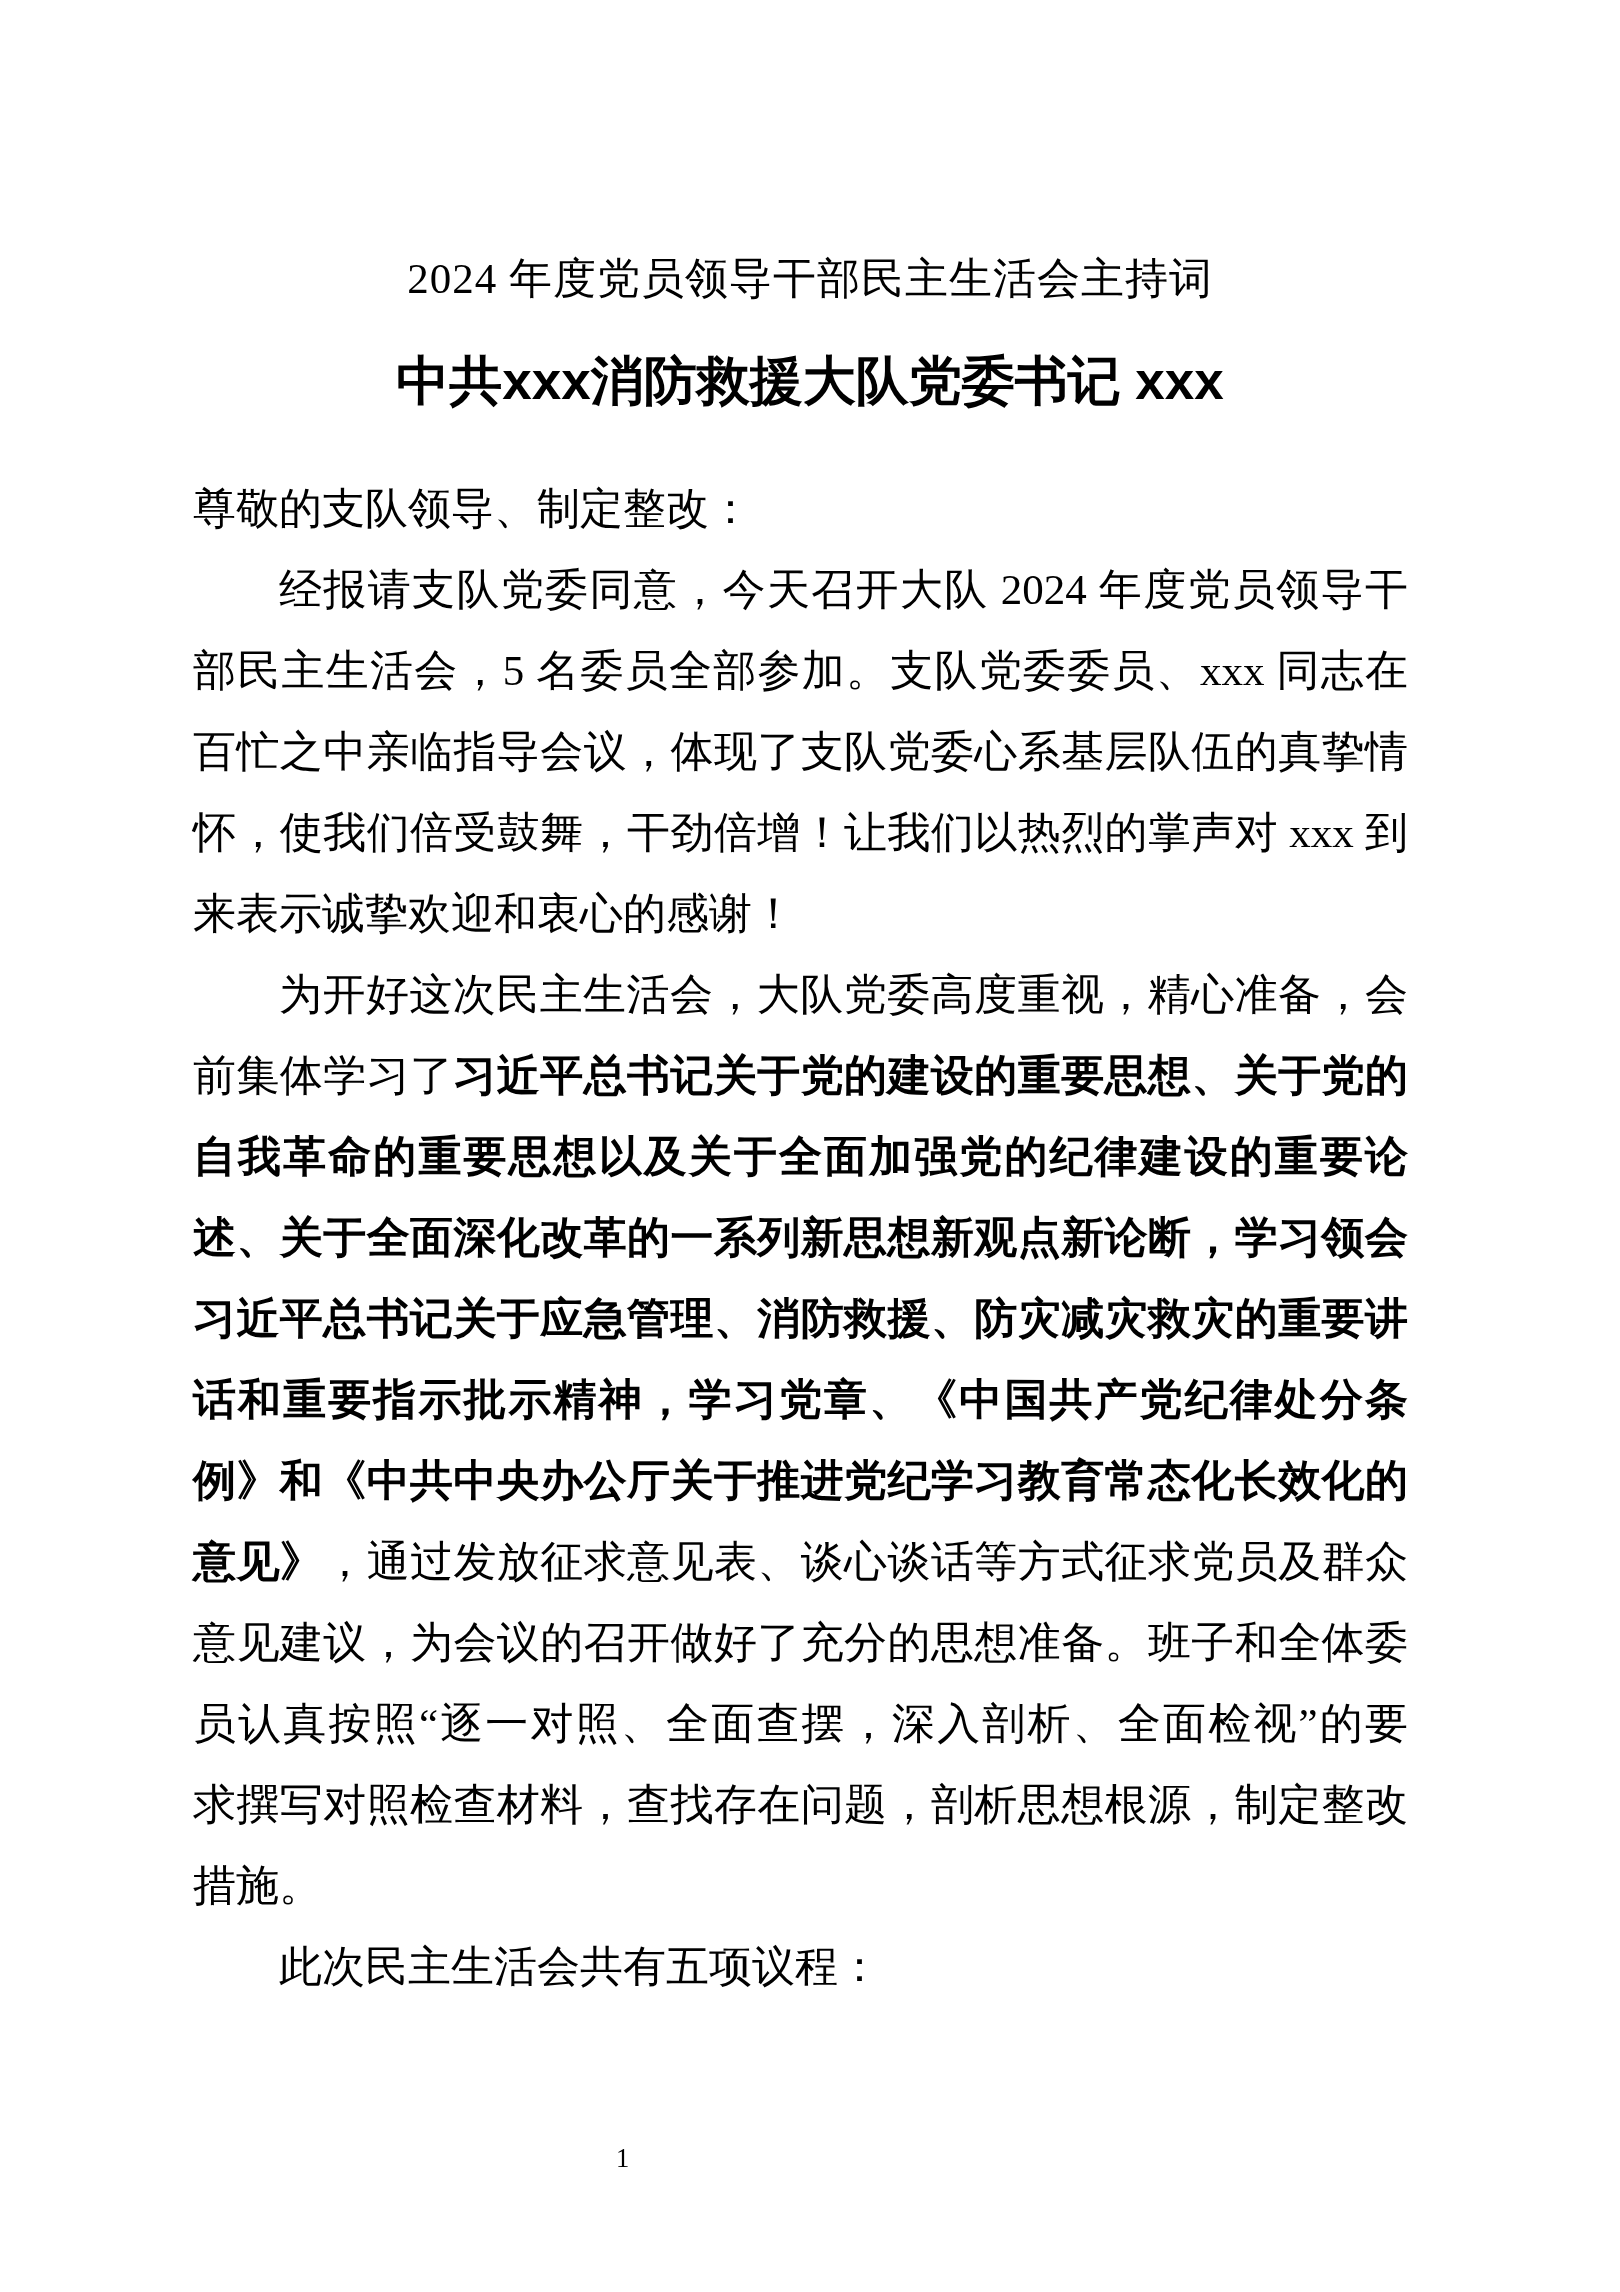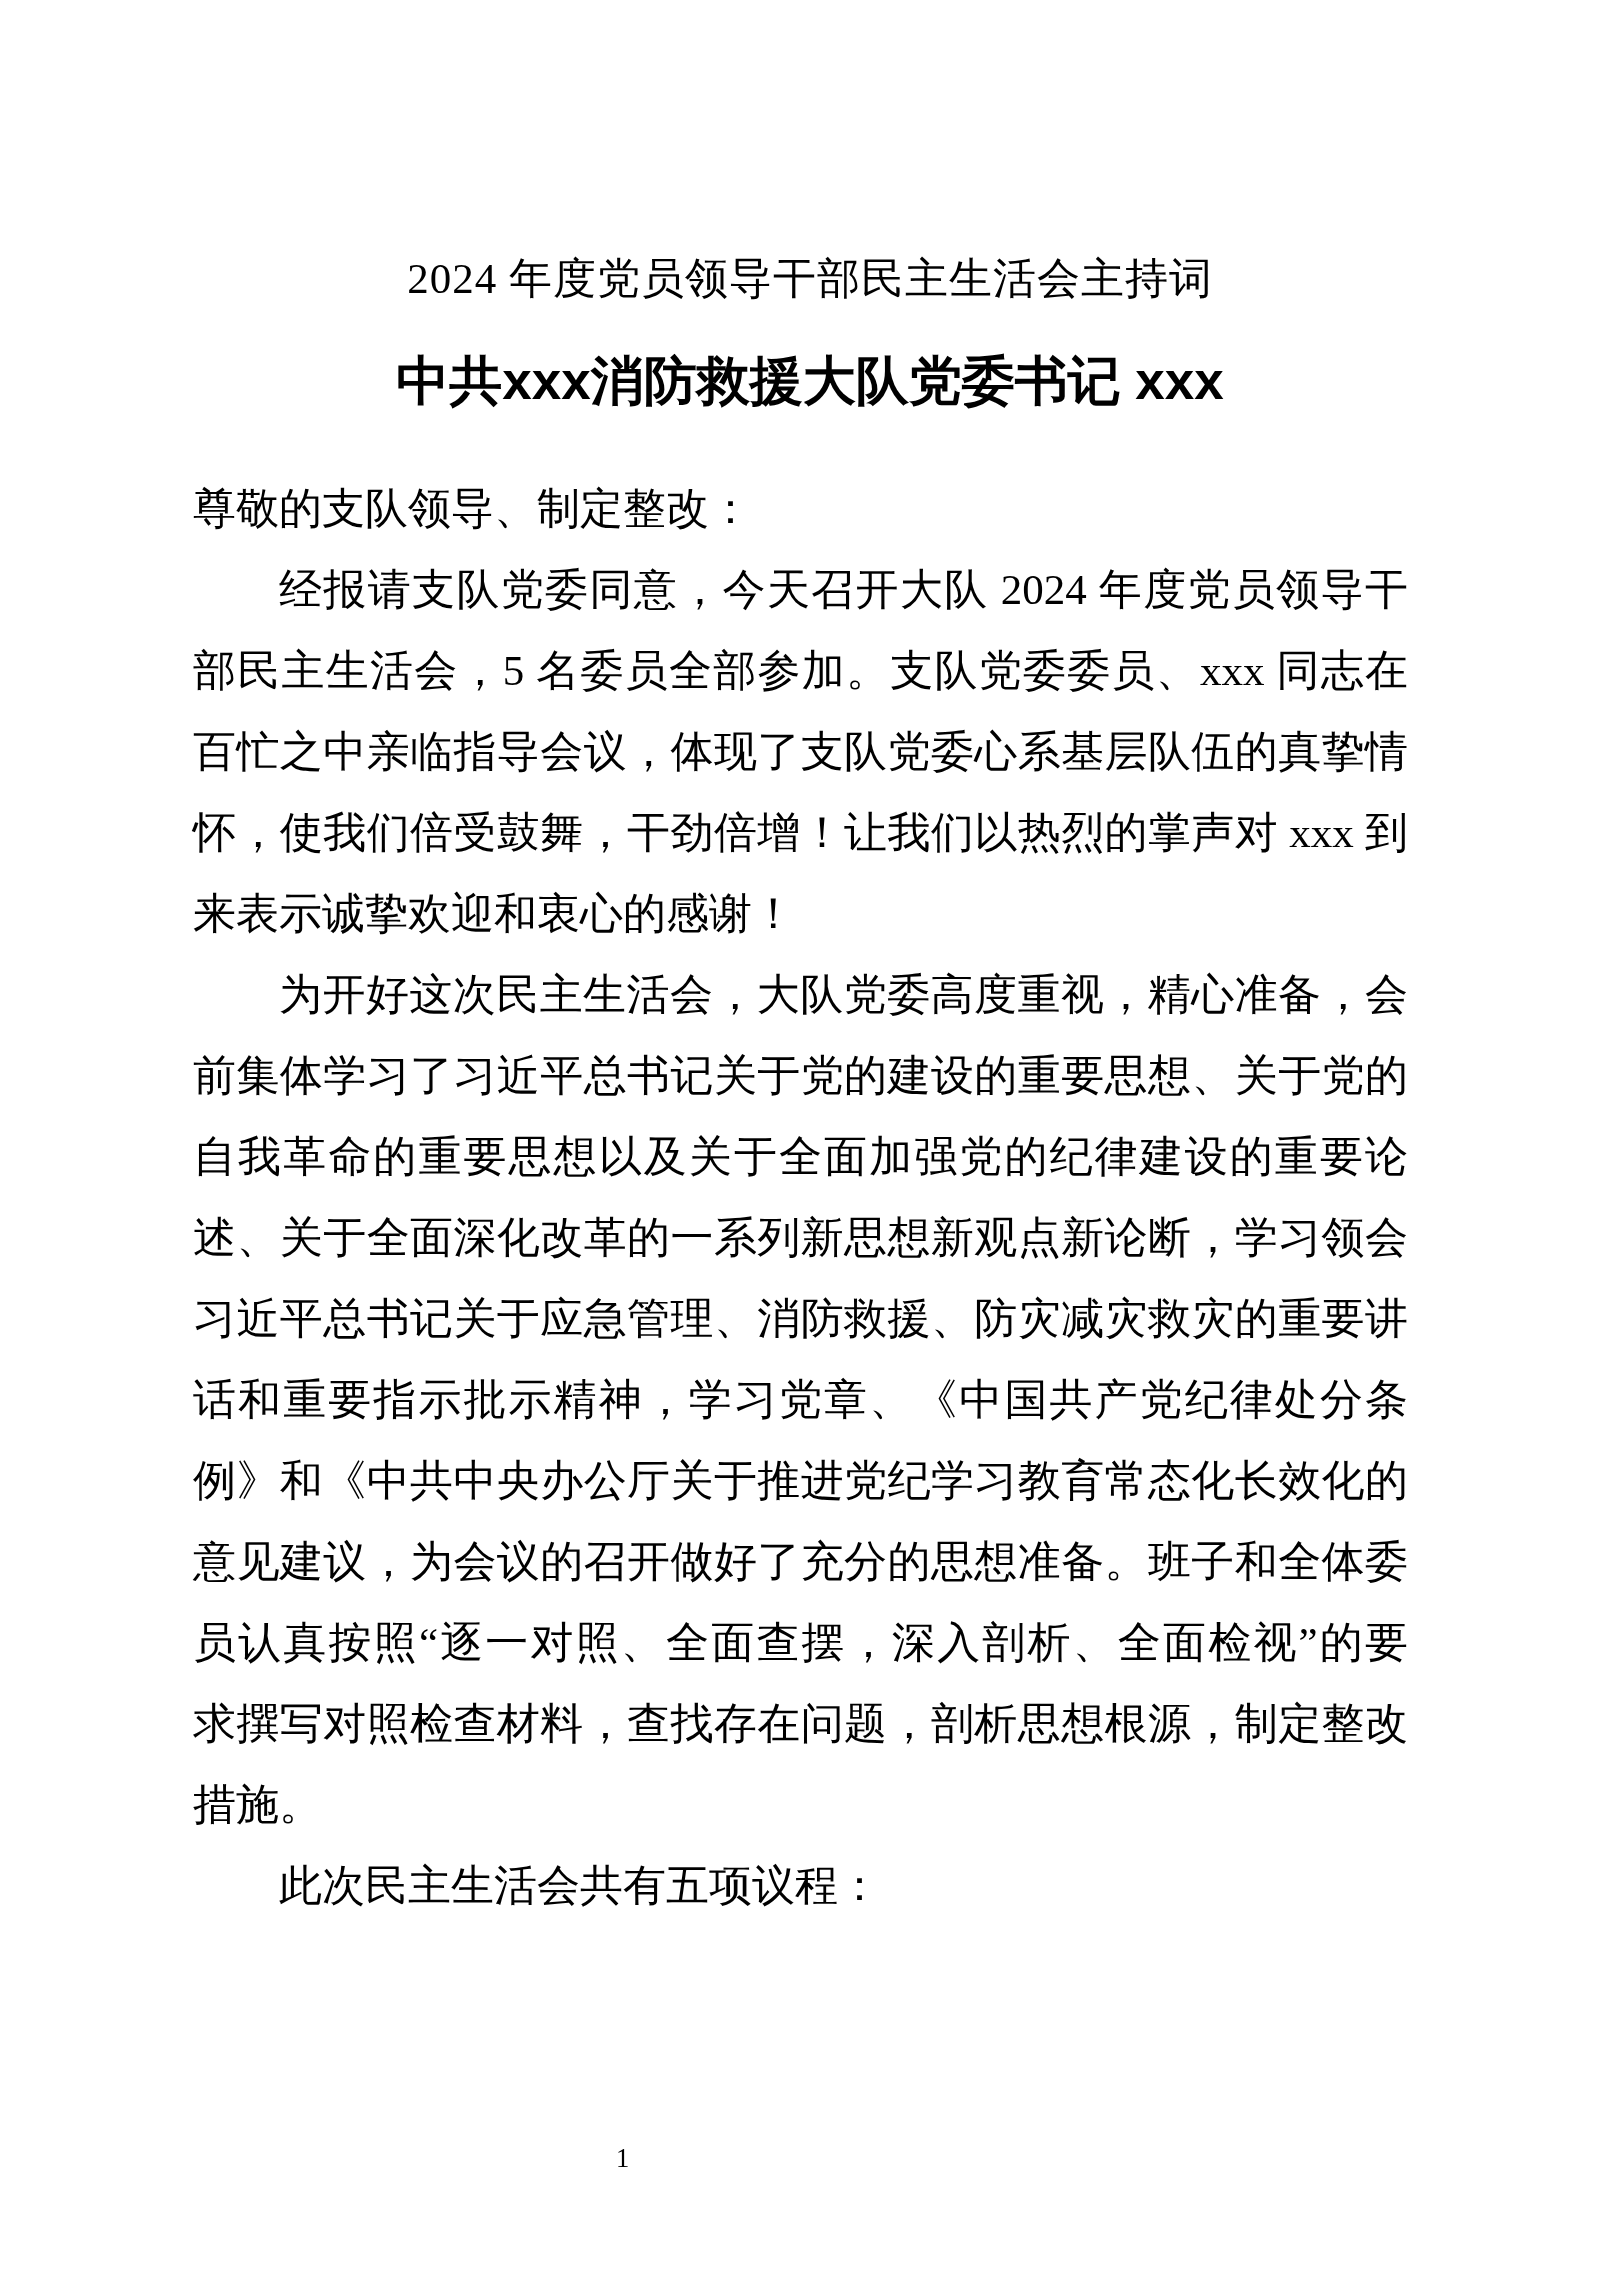--- a/index.html
+++ b/index.html
@@ -50,21 +50,21 @@
     white-space: nowrap;
   }
   .fill {
     white-space: normal;
     text-align: justify;
     text-align-last: justify;
   }
   .indent { text-indent: 86px; }
   .b {
     font-family: "Liberation Sans", "DejaVu Sans", sans-serif;
-    font-weight: 400;
+    font-weight: 700;
     margin-top: 24px;
   }
   .page-number {
     position: absolute;
     top: 2143px;
     left: 588px;
     width: 69px;
     text-align: center;
     font-size: 26.5px;
     line-height: 31px;
@@ -86,20 +86,21 @@
     <div class="line fill"><span>百忙之中亲临指导会议，体现了支队党委心系基层队伍的真挚情</span></div>
     <div class="line fill"><span>怀，使我们倍受鼓舞，干劲倍增！让我们以热烈的掌声对 xxx 到</span></div>
     <div class="line"><span>来表示诚挚欢迎和衷心的感谢！</span></div>
     <div class="line fill indent"><span>为开好这次民主生活会，大队党委高度重视，精心准备，会</span></div>
     <div class="line fill"><span>前集体学习了</span><span class="b">习近平总书记关于党的建设的重要思想、关于党的</span></div>
     <div class="line fill"><span class="b">自我革命的重要思想以及关于全面加强党的纪律建设的重要论</span></div>
     <div class="line fill"><span class="b">述、关于全面深化改革的一系列新思想新观点新论断，学习领会</span></div>
     <div class="line fill"><span class="b">习近平总书记关于应急管理、消防救援、防灾减灾救灾的重要讲</span></div>
     <div class="line fill"><span class="b">话和重要指示批示精神，学习党章、《中国共产党纪律处分条</span></div>
     <div class="line fill"><span class="b">例》和《中共中央办公厅关于推进党纪学习教育常态化长效化的</span></div>
+    <div class="line fill"><span class="b">意见》</span><span>，通过发放征求意见表、谈心谈话等方式征求党员及群众</span></div>
     <div class="line fill"><span>意见建议，为会议的召开做好了充分的思想准备。班子和全体委</span></div>
     <div class="line fill"><span>员认真按照“逐一对照、全面查摆，深入剖析、全面检视”的要</span></div>
     <div class="line fill"><span>求撰写对照检查材料，查找存在问题，剖析思想根源，制定整改</span></div>
     <div class="line"><span>措施。</span></div>
     <div class="line indent"><span>此次民主生活会共有五项议程：</span></div>
   </div>
 
   <div class="page-number">1</div>
 
 </div>

